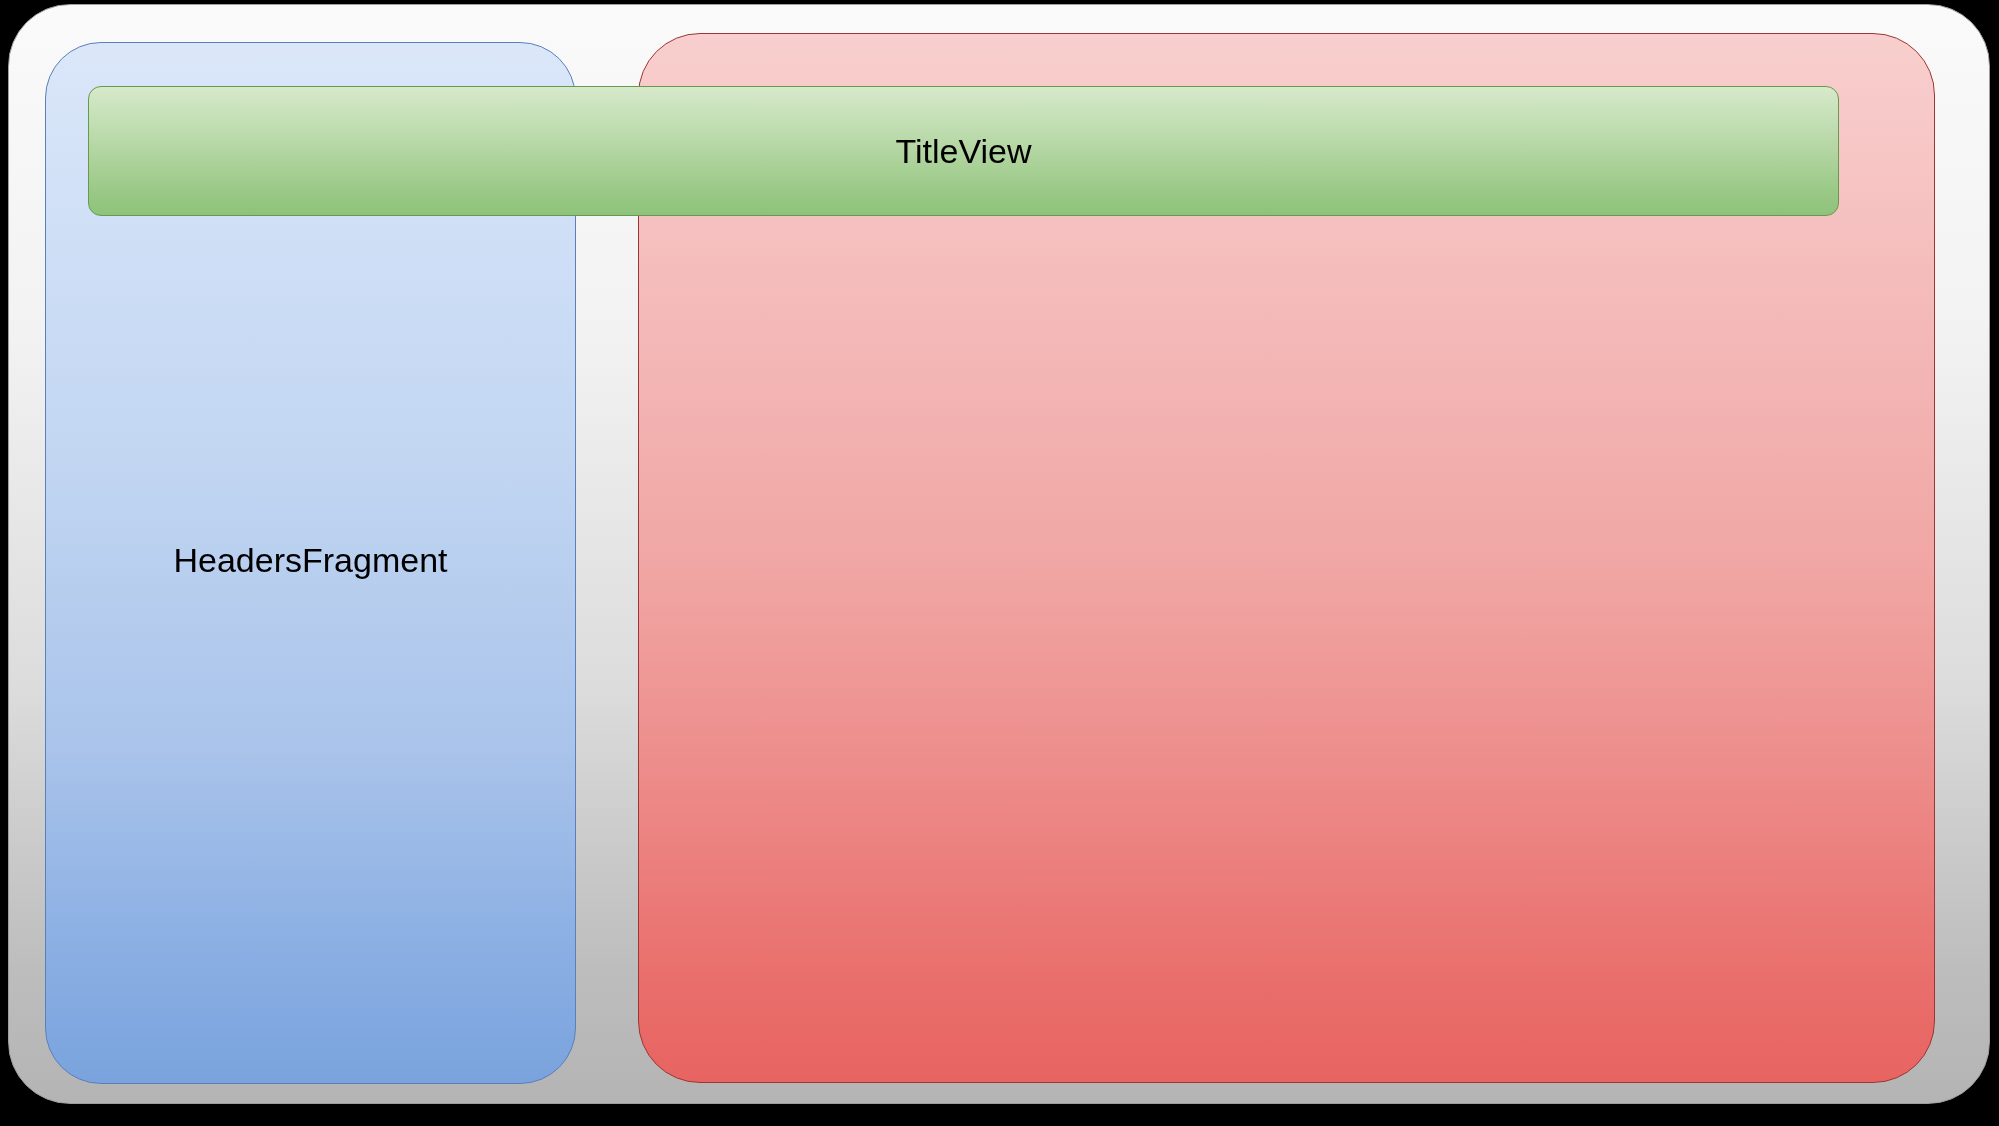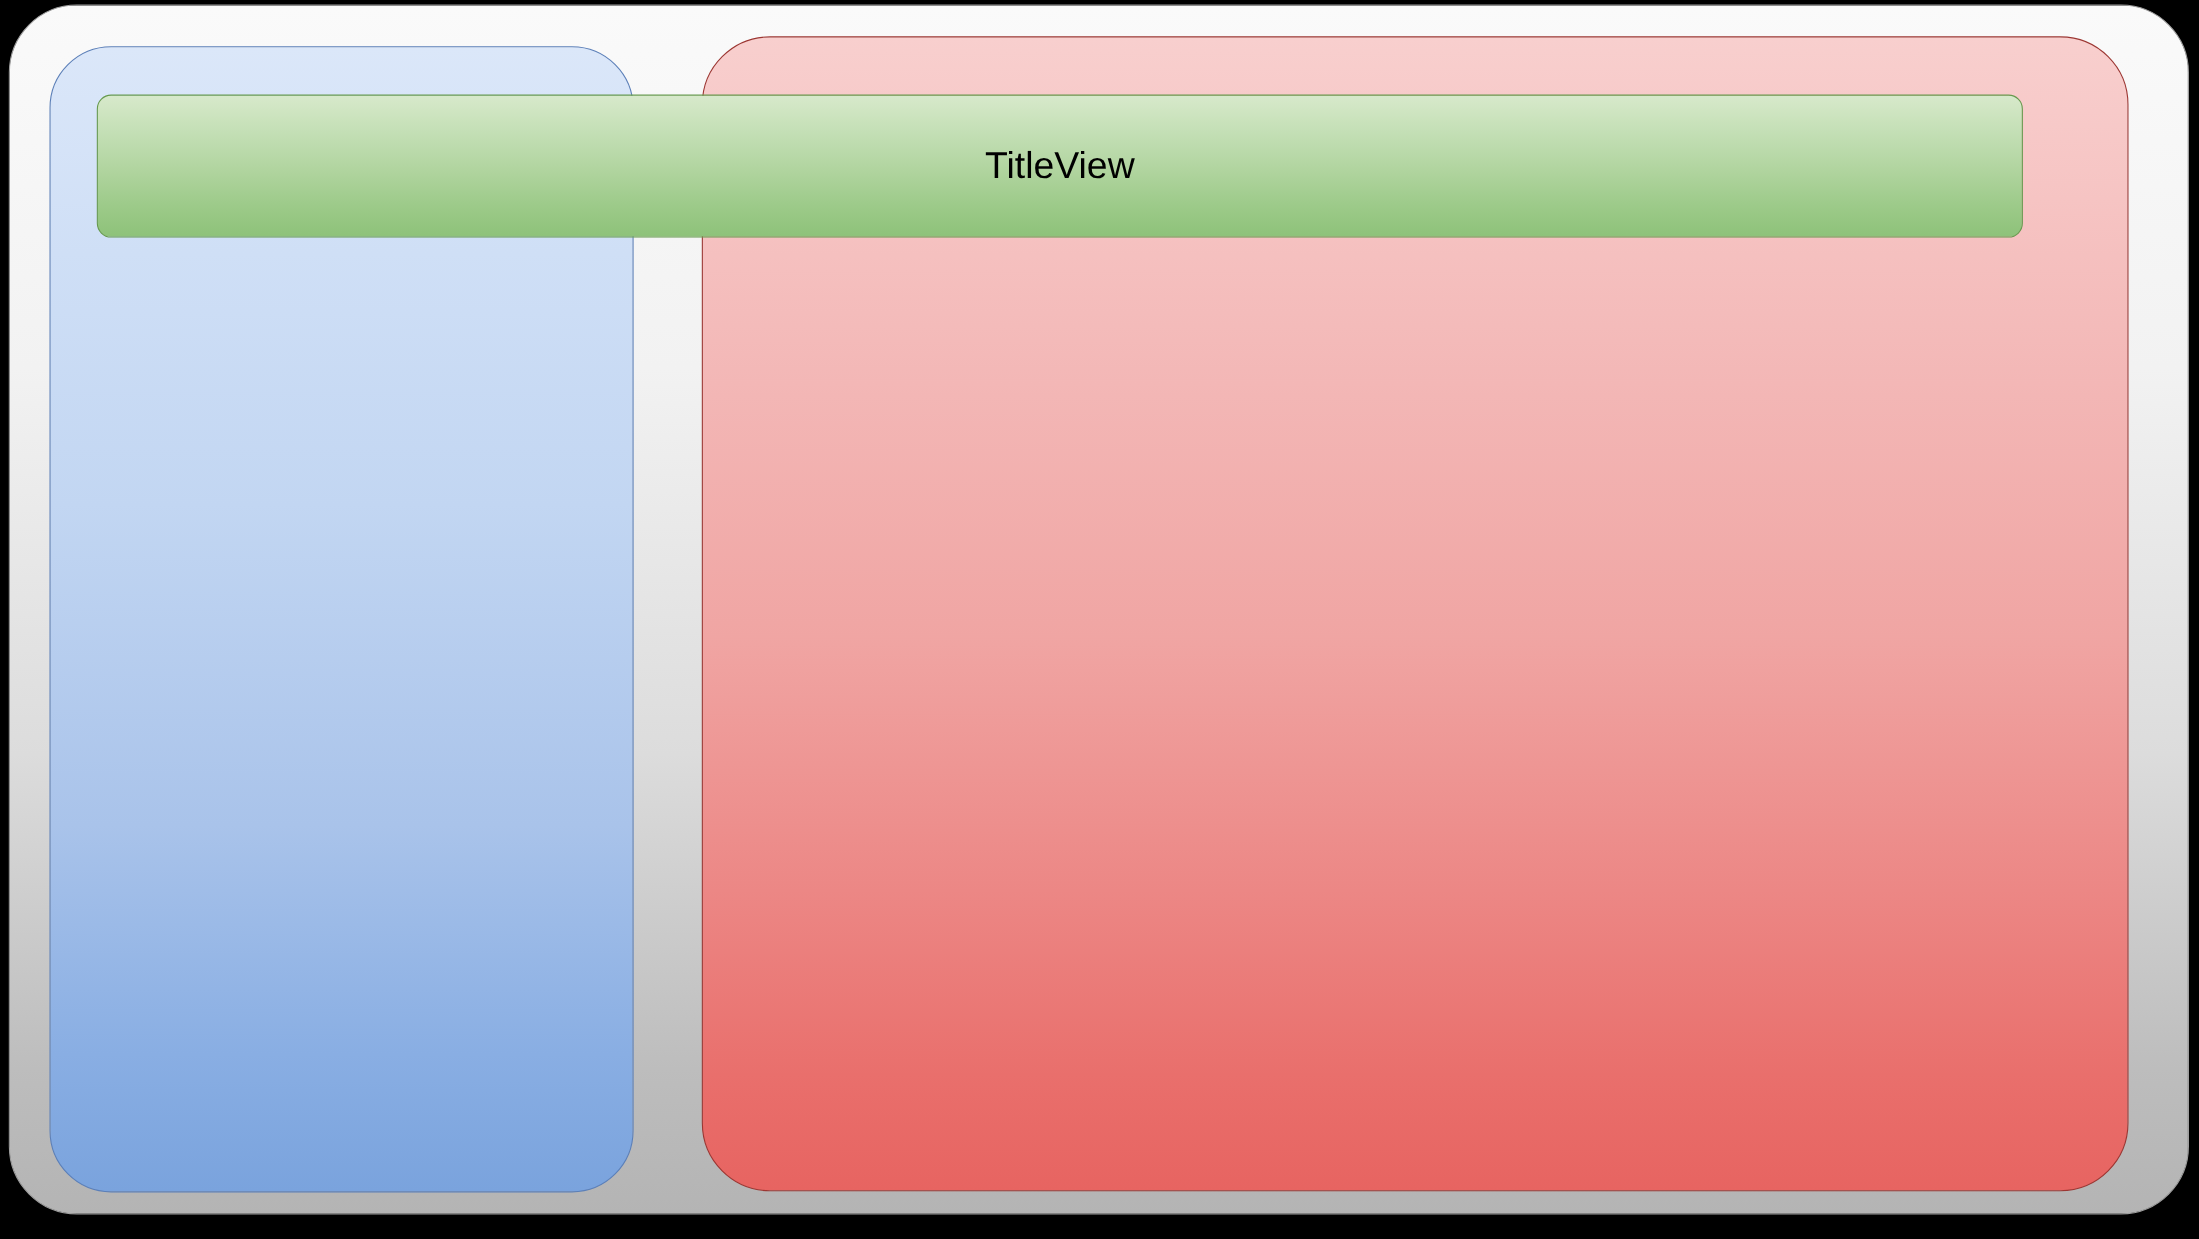--- a/index.html
+++ b/index.html
@@ -118,15 +118,16 @@
   <div class="outer-frame"></div>
 
   <div class="headers-panel"></div>
 
   <div class="rows-panel"></div>
 
   <div class="title-bar">
     <span class="title-label">TitleView</span>
   </div>
 
+  <div class="panel-label headers-label">HeadersFragment</div>
 
 
 </div>
 
 </body></html>

